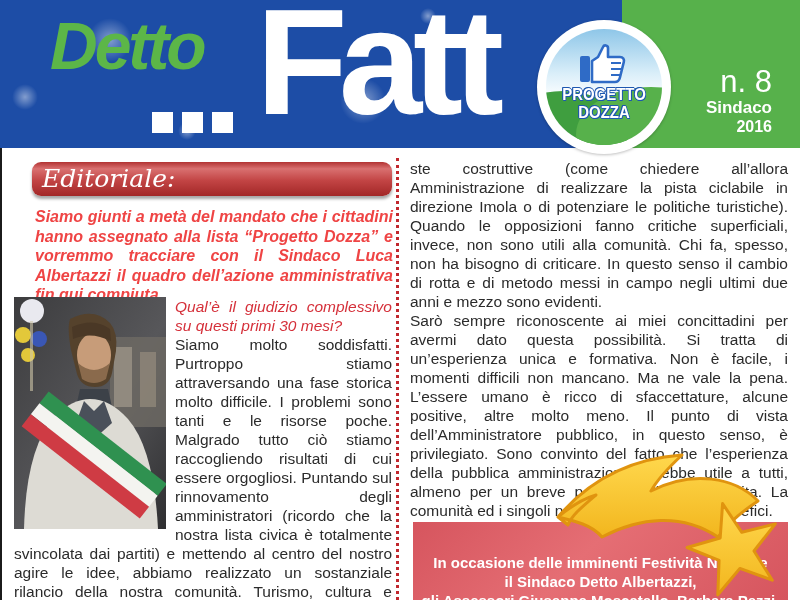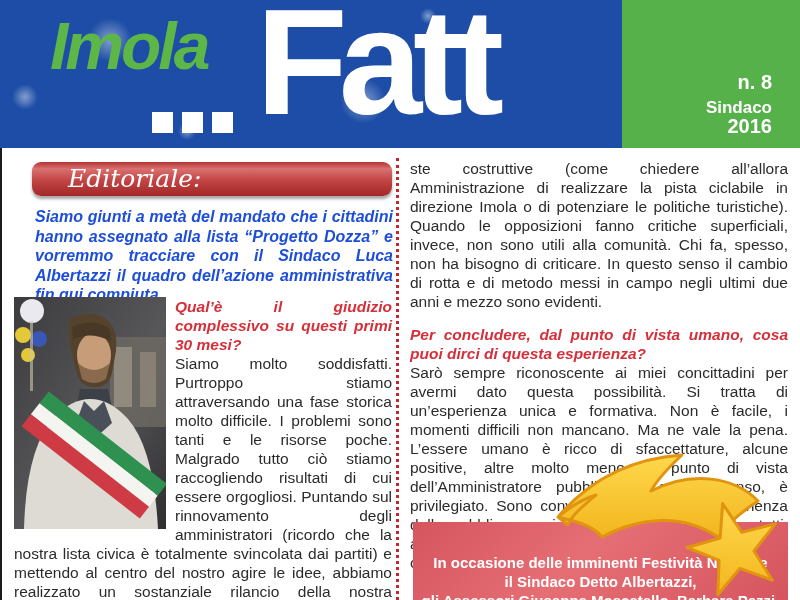--- a/index.html
+++ b/index.html
@@ -10,47 +10,47 @@
   .masthead{position:absolute;left:0;top:0;width:800px;height:148px;background:#1d4da6;}
   .masthead .green-block{position:absolute;left:622px;top:0;width:178px;height:148px;background:#57b14b;}
   .blob{position:absolute;border-radius:50%;background:radial-gradient(circle,rgba(255,255,255,.45) 0%,rgba(255,255,255,0) 70%);}
   .title-detto{position:absolute;left:50px;top:8px;font-size:66px;font-weight:bold;font-style:italic;
                letter-spacing:-3px;color:#5cb648;}
   .title-dots{position:absolute;left:152px;top:112px;display:flex;gap:9px;}
   .title-dots span{width:21px;height:21px;background:#fff;display:block;}
   .title-fatt{position:absolute;left:256px;top:-16px;font-size:150px;line-height:1.05;font-weight:bold;
               letter-spacing:-9px;color:#fff;}
   .issue{position:absolute;right:28px;top:66px;text-align:right;color:#fff;}
-  .issue .num{font-size:20px;font-weight:bold;line-height:32px;}
+  .issue .num{font-size:31px;font-weight:normal;line-height:32px;}
   .issue .month{font-size:17px;font-weight:bold;line-height:19px;}
-  .issue .year{font-size:20px;font-weight:bold;line-height:19px;}
+  .issue .year{font-size:16px;font-weight:bold;line-height:19px;}
   
   .logo{position:absolute;left:537px;top:20px;width:134px;height:134px;border-radius:50%;
         background:#fff;box-shadow:0 1px 3px rgba(0,0,0,.25);}
   .logo-inner{position:absolute;left:9px;top:9px;width:116px;height:116px;border-radius:50%;overflow:hidden;
         background:linear-gradient(180deg,#8ec6e8 0%,#d9eef9 38%,#ffffff 60%);}
   .hill{position:absolute;border-radius:50%;}
   .hill.h1{left:-48px;top:62px;width:130px;height:90px;background:#3f9e3f;}
   .hill.h2{left:30px;top:58px;width:150px;height:95px;background:#57b14b;}
   .logo-thumb{position:absolute;left:28px;top:8px;}
   .logo-text{position:absolute;left:0;top:57px;width:116px;text-align:center;color:#fff;font-weight:bold;
              transform:scaleX(.88);}
   .logo-text .l1{font-size:17px;line-height:18px;letter-spacing:0;
       text-shadow:-1px 0 0 #1e57b0,1px 0 0 #1e57b0,0 -1px 0 #1e57b0,0 1px 0 #1e57b0,1px 1px 0 #1e57b0,-1px -1px 0 #1e57b0;}
   .logo-text .l2{font-size:17px;line-height:18px;
       text-shadow:-1px 0 0 #1e57b0,1px 0 0 #1e57b0,0 -1px 0 #1e57b0,0 1px 0 #1e57b0,1px 1px 0 #1e57b0,-1px -1px 0 #1e57b0;}
   
   .banner{position:absolute;left:32px;top:162px;width:360px;height:34px;border-radius:9px;
           background:linear-gradient(180deg,#b23232 0%,#d97070 20%,#c24444 55%,#a22727 100%);
           box-shadow:0 3px 3px rgba(0,0,0,.35);
           color:#fff;font-family:"DejaVu Serif",serif;font-style:italic;font-size:25px;line-height:33px;
-          padding-left:36px;box-sizing:border-box;}
+          padding-left:10px;box-sizing:border-box;}
   .intro{position:absolute;left:35px;top:207px;width:358px;font-size:16px;line-height:19.5px;
-         font-style:italic;font-weight:bold;color:#1d4ed8;text-align:justify;}
-  .q{color:#d5303a;font-weight:bold;font-style:italic;}
+         font-style:italic;font-weight:bold;color:#ef4444;text-align:justify;}
+  .q{color:#d5303a;font-weight:normal;font-style:italic;}
   .body-text{color:#2b2b2b;text-align:justify;font-size:15.5px;line-height:19px;}
   .col1{position:absolute;left:14px;top:297px;width:378px;}
   .col1 .q{font-size:15.5px;line-height:19px;}
   .photo{float:left;width:152px;height:232px;margin-right:9px;margin-bottom:2px;}
   .col2{position:absolute;left:410px;top:159px;width:378px;}
   .col2 .q{font-size:15.5px;line-height:19px;margin-top:14px;}
   .divider{position:absolute;left:396px;top:158px;height:442px;width:0;border-left:3px dotted #c1272d;}
   
   .notice{position:absolute;left:413px;top:522px;width:375px;height:78px;
           background:linear-gradient(135deg,#d6555e 0%,#e56e74 45%,#d6555e 100%);
@@ -64,35 +64,52 @@
 <div class="page">
 
   <div class="masthead">
     <div class="green-block"></div>
     <div class="blob" style="left:88px;top:18px;width:44px;height:44px;"></div>
     <div class="blob" style="left:12px;top:84px;width:26px;height:26px;"></div>
     <div class="blob" style="left:340px;top:78px;width:46px;height:46px;"></div>
     <div class="blob" style="left:178px;top:122px;width:18px;height:18px;"></div>
     <div class="blob" style="left:420px;top:8px;width:16px;height:16px;"></div>
 
-    <div class="title-detto">Imola</div>
+    <div class="title-detto">Detto</div>
     <div class="title-dots">
       <span></span>
       <span></span>
       <span></span>
     </div>
     <div class="title-fatt">Fatt</div>
 
     <div class="issue">
       <div class="num">n. 8</div>
       <div class="month">Sindaco</div>
       <div class="year">2016</div>
     </div>
   </div>
 
+  <div class="logo">
+    <div class="logo-inner">
+      <span class="logo-thumb">
+        <svg width="60" height="54" viewBox="0 0 60 50">
+          <rect x="6" y="17" width="10" height="26" rx="2" fill="#2f6bc6"></rect>
+          <path d="M18,43 V22 l6,-4 5,-10 c1,-2.5 5,-2 5,1 v9 h12 c3,0 4.5,2.5 3.8,5 l-4,16 c-0.6,2.4 -2.4,4 -5,4 H20 z" fill="#ffffff" stroke="#2f6bc6" stroke-width="2.6" stroke-linejoin="round"></path>
+          <path d="M37,24 h10 M37,30 h10 M37,36 h9" stroke="#2f6bc6" stroke-width="2" fill="none"></path>
+        </svg>
+      </span>
+      <div class="hill h1"></div>
+      <div class="hill h2"></div>
+      <div class="logo-text">
+        <div class="l1">PROGETTO</div>
+        <div class="l2">DOZZA</div>
+      </div>
+    </div>
+  </div>
 
   <div class="banner">Editoriale:</div>
   <div class="intro">Siamo giunti a metà del mandato che i cittadini hanno assegnato alla lista “Progetto Dozza” e vorremmo tracciare con il Sindaco Luca Albertazzi il quadro dell’azione amministrativa fin qui compiuta.</div>
 
   <div class="col1 body-text">
     <span class="photo">
       <svg width="152" height="232" viewBox="0 0 152 232">
         <defs>
           <clipPath id="ph">
               <rect x="0" y="0" width="152" height="232"></rect>
@@ -132,21 +149,20 @@
       </svg>
     </span>
     <div class="q">Qual’è il giudizio complessivo su questi primi 30 mesi?</div>
     <div>Siamo molto soddisfatti. Purtroppo stiamo attraversando una fase storica molto difficile. I problemi sono tanti e le risorse poche. Malgrado tutto ciò stiamo raccogliendo risultati di cui essere orgogliosi. Puntando sul rinnovamento degli amministratori (ricordo che la nostra lista civica è totalmente svincolata dai partiti) e mettendo al centro del nostro agire le idee, abbiamo realizzato un sostanziale rilancio della nostra comunità. Turismo, cultura e rilancio delle opere pubbliche, con particolare riferimento alla compatibilità ambientale ed alla manutenzione del patrimonio, sono sicuramente i settori nei quali è più evidente il cambio di rotta.</div>
   </div>
 
   <div class="divider"></div>
 
   <div class="col2 body-text">
     <div>ste costruttive (come chiedere all’allora Amministrazione di realizzare la pista ciclabile in direzione Imola o di potenziare le politiche turistiche). Quando le opposizioni fanno critiche superficiali, invece, non sono utili alla comunità. Chi fa, spesso, non ha bisogno di criticare. In questo senso il cambio di rotta e di metodo messi in campo negli ultimi due anni e mezzo sono evidenti.</div>
-    <div class="q">Per concludere, dal punto di vista umano, cosa puoi dirci di questa esperienza?</div>
     <div>Sarò sempre riconoscente ai miei concittadini per avermi dato questa possibilità. Si tratta di un’esperienza unica e formativa. Non è facile, i momenti difficili non mancano. Ma ne vale la pena. L’essere umano è ricco di sfaccettature, alcune positive, altre molto meno. Il punto di vista dell’Amministratore pubblico, in questo senso, è privilegiato. Sono convinto del fatto che l’esperienza della pubblica amministrazione sarebbe utile a tutti, almeno per un breve periodo della propria vita. La comunità ed i singoli ne trarrebbero notevoli benefici.</div>
   </div>
 
   <div class="notice">
     <div>In occasione delle imminenti Festività Natalizie</div>
     <div>il Sindaco Detto Albertazzi,</div>
     <div>gli Assessori Giuseppe Moscatello, Barbara Pezzi,</div>
   </div>
 
   <span class="comet">

